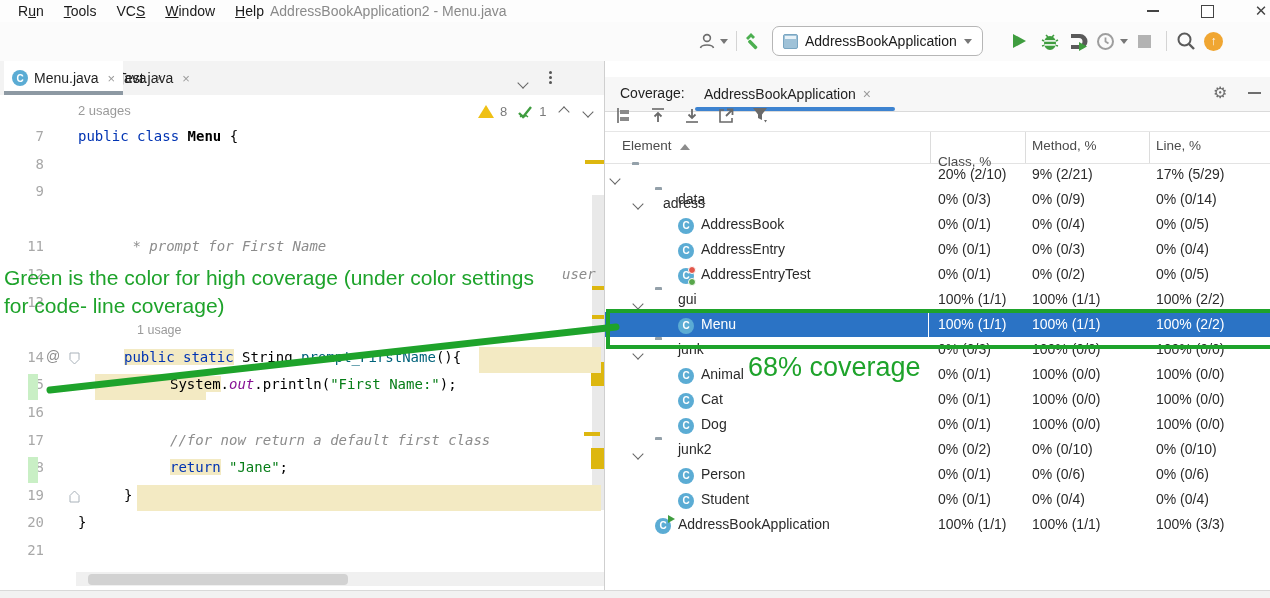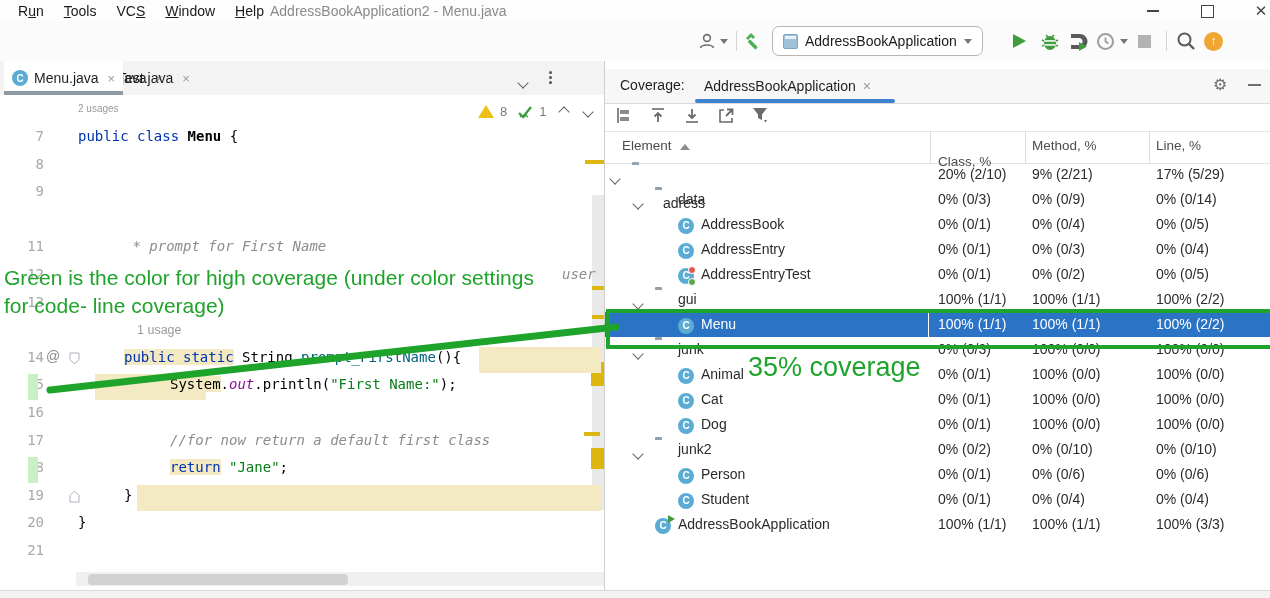--- a/index.html
+++ b/index.html
@@ -55,27 +55,27 @@
   .codeline{position:absolute;top:3px;font-family:"DejaVu Sans Mono",monospace;font-size:14px;white-space:pre;z-index:2;}
   .sg.kw{color:#0033b3;} .sg.pl{color:#000;} .sg.cm{color:#8c8c8c;font-style:italic;}
   .sg.str{color:#067d17;} .sg.mth{color:#00627a;} .sg.fld{color:#871094;font-style:italic;}
   .sg.cls{color:#000;font-weight:bold;}
   .sg.hl{background:#f3eac3;}
   .usage{font-family:"Liberation Sans",sans-serif;font-size:12.5px;color:#9a9a9a;font-style:normal;}
   .frag{position:absolute;left:562px;top:3px;font-family:"DejaVu Sans Mono",monospace;font-size:14px;color:#8c8c8c;font-style:italic;z-index:2;}
   .beige{position:absolute;top:1px;height:26px;background:#f3eac3;z-index:1;}
   .caretbox{display:inline-block;width:12px;height:18px;background:#f3eac3;vertical-align:text-bottom;}
   .deco{position:absolute;}
-  .usages-top{position:absolute;left:78px;top:103px;font-size:10px;color:#9a9a9a;}
+  .usages-top{position:absolute;left:78px;top:103px;font-size:13px;color:#9a9a9a;}
   
   .inspect{position:absolute;left:478px;top:104px;display:flex;align-items:center;gap:6px;font-size:13px;color:#7a7a7a;}
   .warn-tri{width:0;height:0;border-left:8px solid transparent;border-right:8px solid transparent;border-bottom:13px solid #efc014;position:relative;}
   
   .covpane{position:absolute;left:605px;top:61px;width:665px;height:529px;background:#fff;}
-  .cov-head{position:absolute;left:0;top:8px;width:665px;height:34px;background:#f7f7f7;border-bottom:1px solid #dadada;}
+  .cov-head{position:absolute;left:0;top:16px;width:665px;height:34px;background:#f7f7f7;border-bottom:1px solid #dadada;}
   .cov-label{position:absolute;left:15px;top:8px;font-size:14px;color:#1f1f1f;}
   .cov-tab{position:absolute;left:93px;top:0;height:34px;display:flex;align-items:center;gap:7px;padding:0 6px;font-size:14px;color:#1f1f1f;}
   .cov-tab .x{color:#9a9a9a;}
   .cov-underline{position:absolute;left:90px;top:30px;width:200px;height:4px;border-radius:2px;}
   .cov-gear{position:absolute;left:608px;top:6px;font-size:16px;color:#6e6e6e;}
   .cov-min{position:absolute;left:643px;top:15px;width:13px;height:2px;background:#6e6e6e;}
   .cov-tools{position:absolute;left:10px;top:40px;display:flex;gap:16px;align-items:center;height:28px;}
   .colhead{position:absolute;left:0;top:70px;width:665px;height:31px;background:#fff;border-top:1px solid #e6e6e6;border-bottom:1px solid #e3e3e3;font-size:13.5px;color:#4c4c4c;}
   .colhead .vline{position:absolute;top:0;width:1px;height:31px;background:#dcdcdc;}
   .sort-up{display:inline-block;width:0;height:0;border-left:5px solid transparent;border-right:5px solid transparent;border-bottom:6px solid #8c8c8c;margin-left:8px;}
@@ -493,16 +493,16 @@
         </div>
       </div>
   </div>
 
   <svg id="arrowSvg">
     <line id="arrowLine" x1="50" y1="390" x2="616" y2="327" stroke-width="7" stroke-linecap="round" stroke="#1ea32b"></line>
   </svg>
   <div id="greenRect" style="border-color: rgb(30, 163, 43);"></div>
   <div class="anno" id="annoLine1" style="color: rgb(30, 163, 43);">Green is the color for high coverage (under color settings</div>
   <div class="anno" id="annoLine2" style="color: rgb(30, 163, 43);">for code- line coverage)</div>
-  <div class="anno" id="annoBig" style="color: rgb(30, 163, 43);">35% coverage</div>
+  <div class="anno" id="annoBig" style="color: rgb(30, 163, 43);">68% coverage</div>
 
   <div class="statusbar"></div>
 </div>
 
 </body></html>

